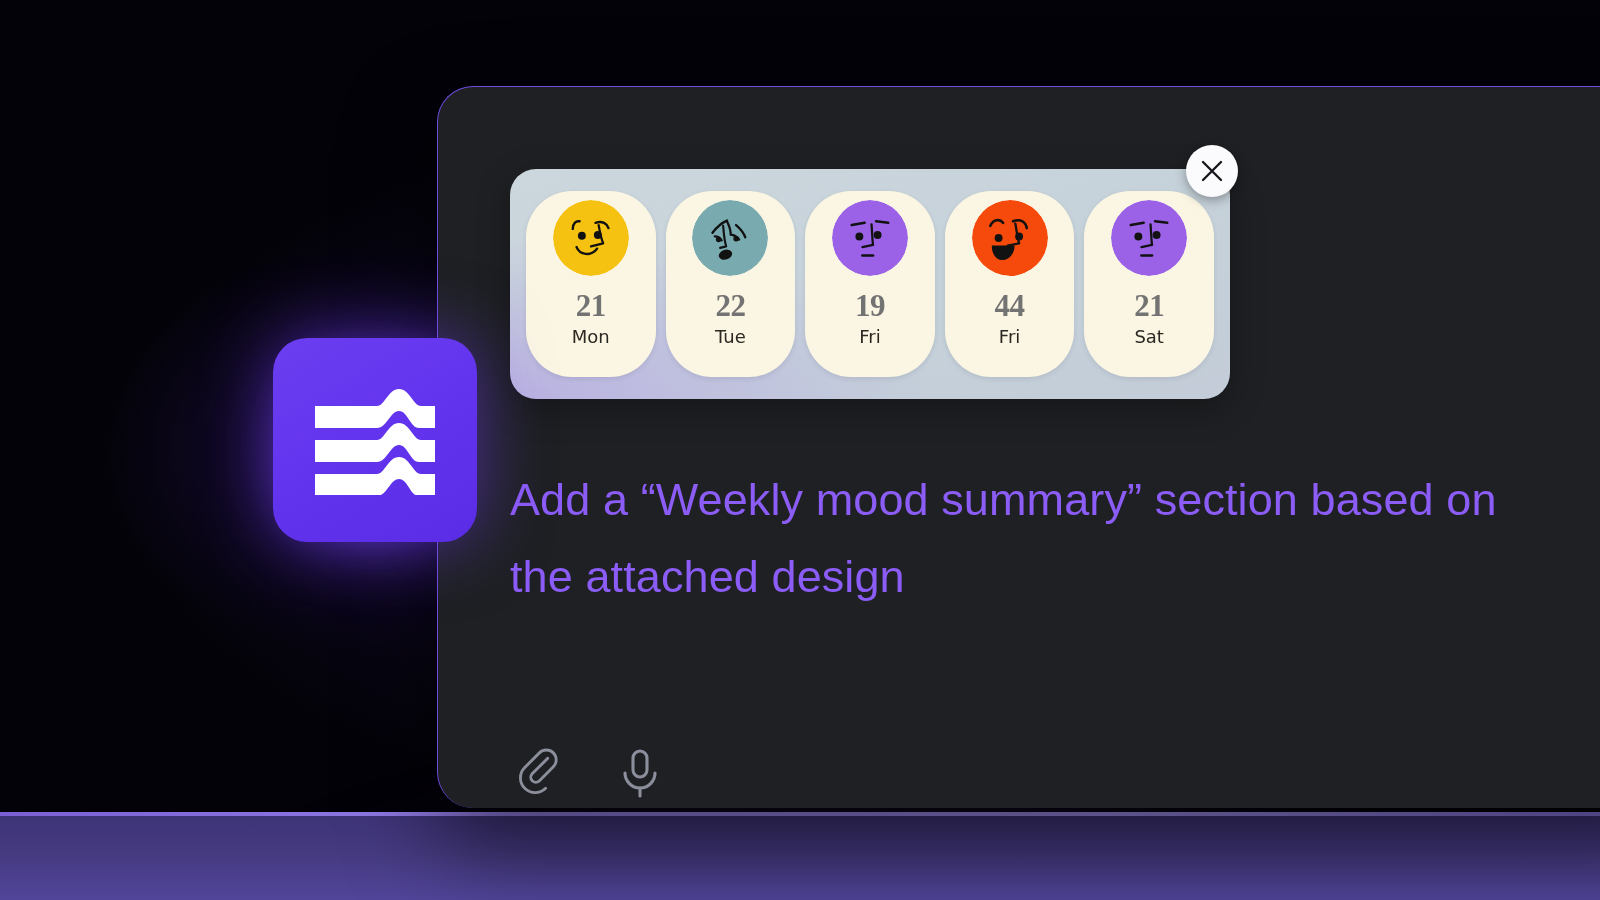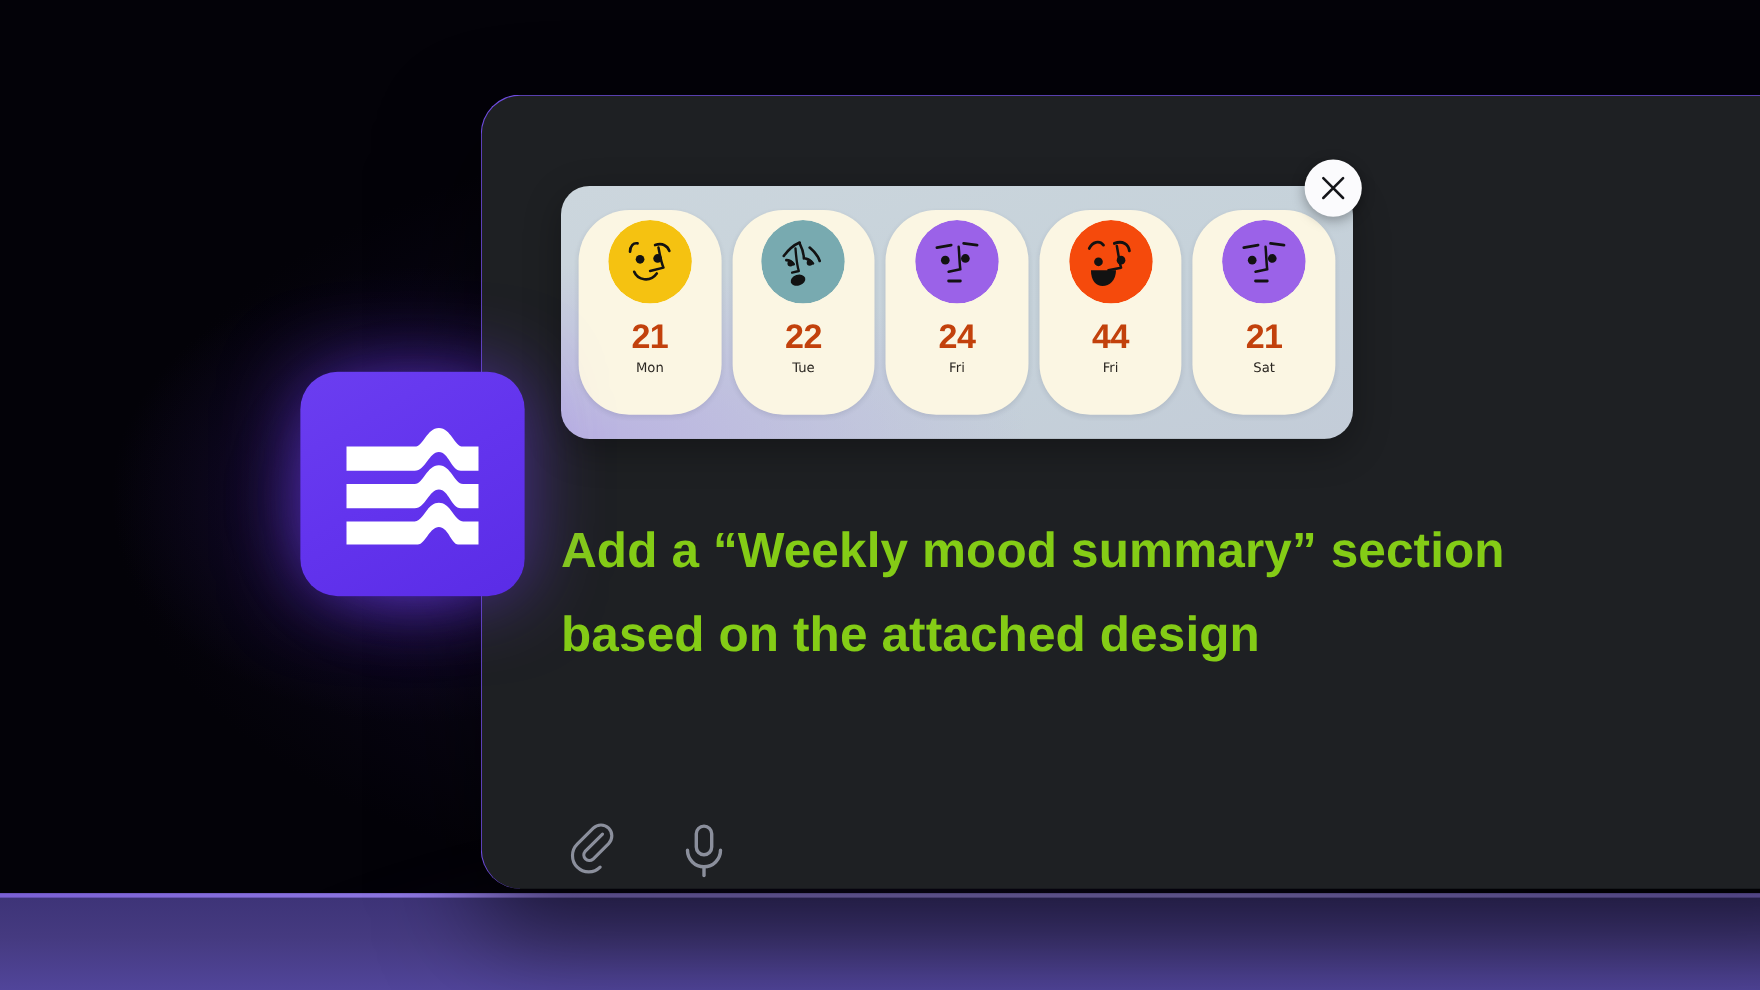--- a/index.html
+++ b/index.html
@@ -111,27 +111,27 @@
     width:76px; height:76px;
     border-radius:50%;
     display:block;
     flex:none;
   }
   .day-num {
     margin-top:14px;
     font-size:31px;
     font-weight:700;
     letter-spacing:-0.5px;
-    color:#c2410c;
+    color:#737373;
     line-height:1;
-    font-family:Liberation Sans, sans-serif;
+    font-family:Liberation Serif, serif;
   }
   .day-name {
     margin-top:7px;
-    font-size:12px;
+    font-size:18px;
     font-weight:400;
     color:#2b2722;
     line-height:1;
     font-family:"DejaVu Sans", sans-serif;
   }
 
   
   #attachment-close {
     position:absolute;
     left:676px; top:-24px;
@@ -145,22 +145,22 @@
     padding:0;
   }
 
   
   #prompt-text {
     position:absolute;
     left:72px; top:375px;
     width:1000px;
     font-size:45px;
     line-height:1.70;
-    font-weight:700;
-    color:#84cc16;
+    font-weight:400;
+    color:#8b5cf6;
     letter-spacing:.1px;
     white-space:pre-wrap;
     font-family:"Liberation Sans", sans-serif;
   }
 
   
   #composer-toolbar {
     position:absolute;
     left:68px; top:652px;
     display:flex;
@@ -241,21 +241,21 @@
         <div class="day-pill">
           <svg class="mood-face" viewBox="0 0 100 100">
             <circle cx="50" cy="50" r="50" fill="#9B62E8"></circle>
             <path d="M26 33l17-3" stroke="#121212" stroke-width="3.4" fill="none" stroke-linecap="round"></path>
             <path d="M58 28l16 2" stroke="#121212" stroke-width="3.4" fill="none" stroke-linecap="round"></path>
             <circle cx="36" cy="48" r="5.2" fill="#121212"></circle>
             <circle cx="60" cy="46" r="5.2" fill="#121212"></circle>
             <path d="M52 32c1 12 1 20 2 27l-14 3" stroke="#121212" stroke-width="3" fill="none" stroke-linecap="round" stroke-linejoin="round"></path>
             <path d="M40 73h14" stroke="#121212" stroke-width="3.4" fill="none" stroke-linecap="round"></path>
           </svg>
-          <div class="day-num">24</div>
+          <div class="day-num">19</div>
           <div class="day-name">Fri</div>
         </div>
 
         <div class="day-pill">
           <svg class="mood-face" viewBox="0 0 100 100">
             <circle cx="50" cy="50" r="50" fill="#F54A0C"></circle>
             <path d="M24 34c4-8 12-10 17-4" stroke="#121212" stroke-width="3.4" fill="none" stroke-linecap="round"></path>
             <path d="M54 28c10-4 17 1 18 9" stroke="#121212" stroke-width="3.4" fill="none" stroke-linecap="round"></path>
             <circle cx="35" cy="50" r="5.2" fill="#121212"></circle>
             <circle cx="62" cy="48" r="5.2" fill="#121212"></circle>

